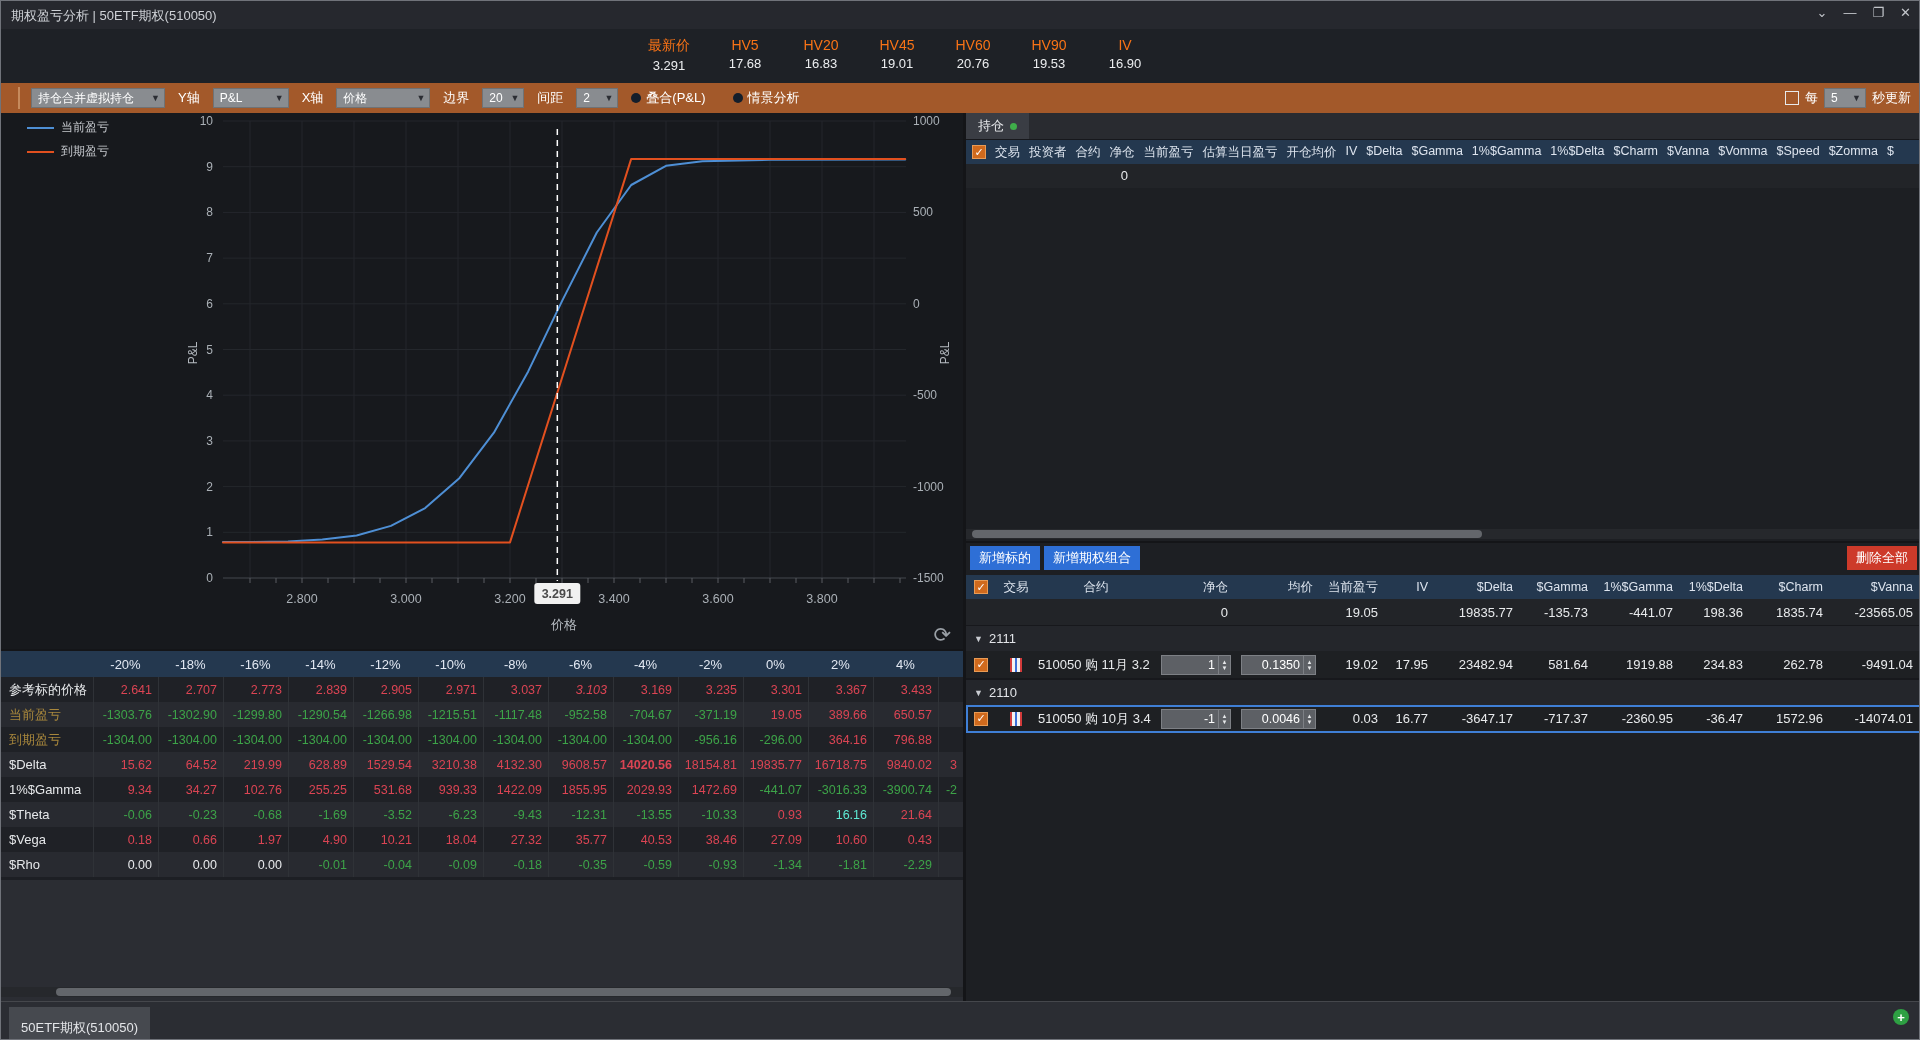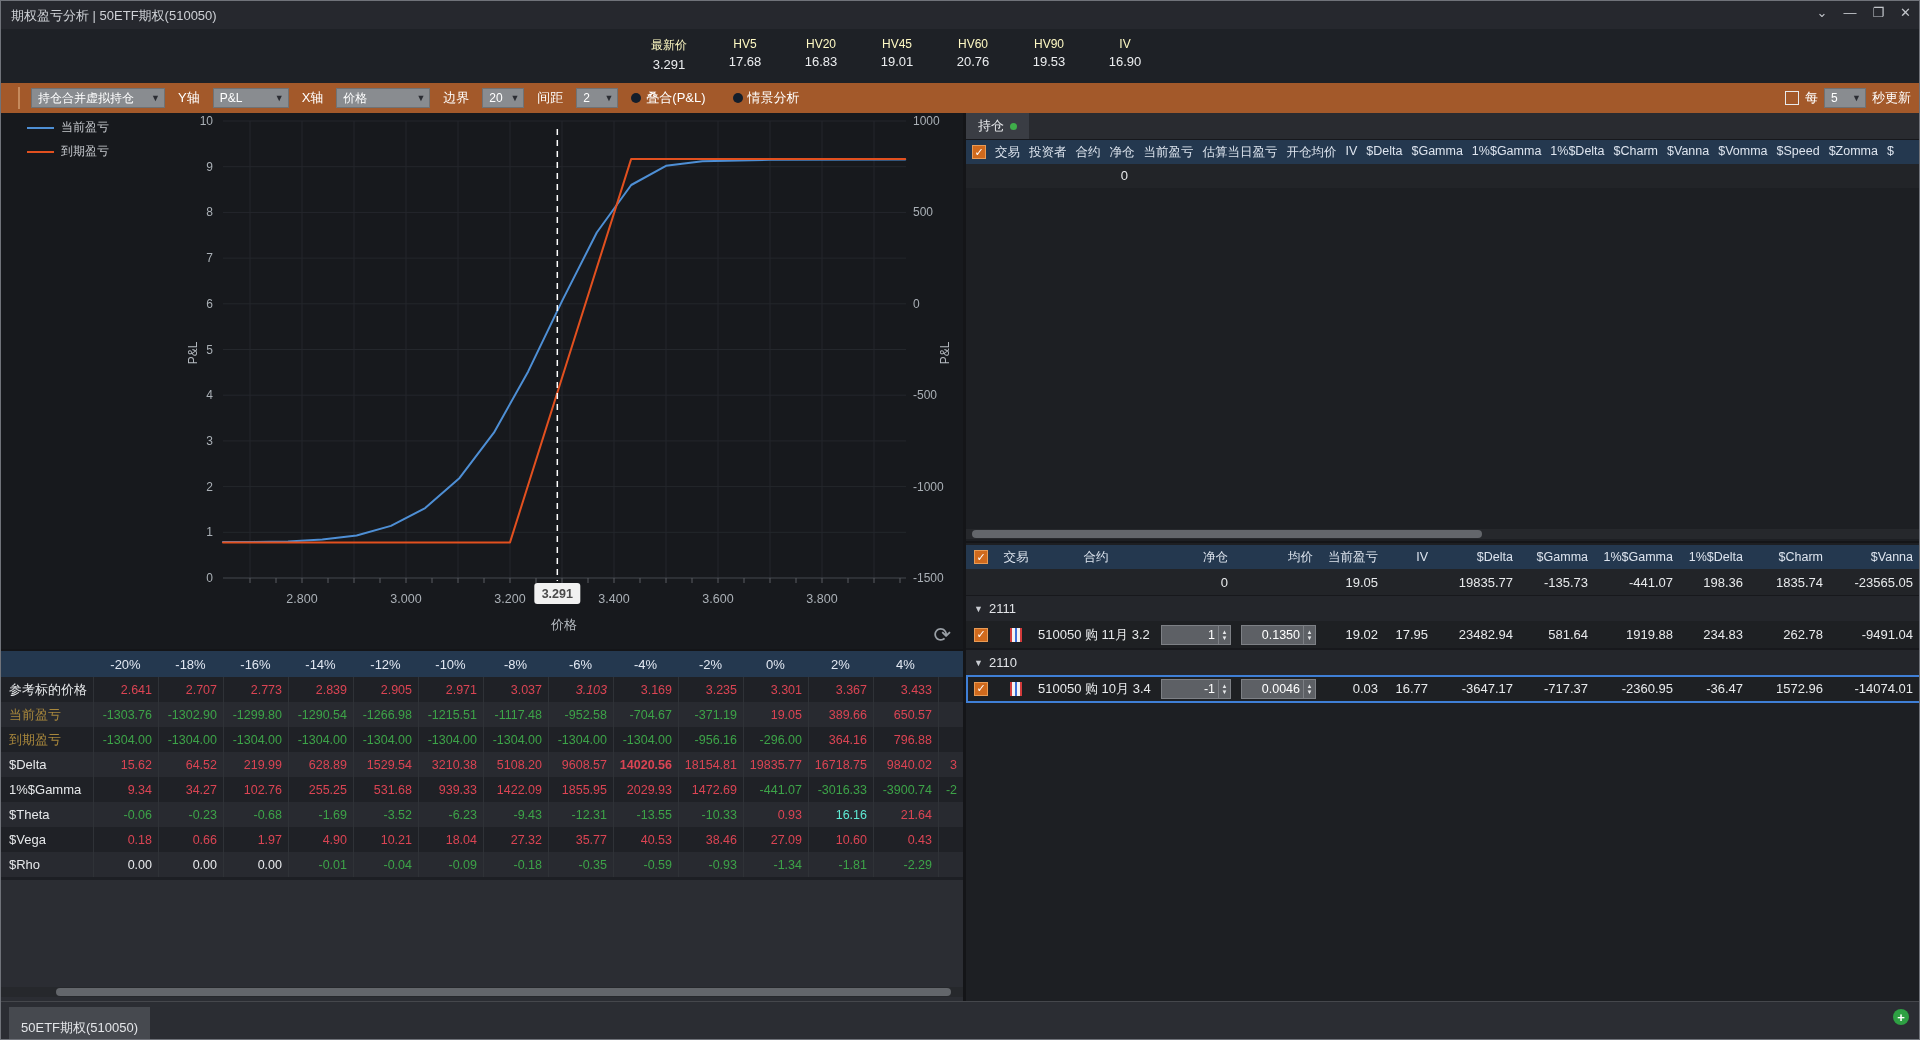--- a/index.html
+++ b/index.html
@@ -11,21 +11,21 @@
   
   .titlebar{position:absolute;left:0;top:0;width:100%;height:28px;background:#26282e;border-bottom:1px solid #1a1b1f;}
   .title{position:absolute;left:10px;top:6px;font-size:13px;color:#ced1d6;}
   .win-controls{position:absolute;right:8px;top:4px;display:flex;gap:16px;color:#c3c6cb;font-size:13px;}
   .win-controls span{cursor:default;}
 
   
   .statsbar{position:absolute;left:0;top:28px;width:100%;height:54px;background:#1e2126;}
   .stats-list{position:absolute;left:645px;top:8px;display:flex;gap:30px;}
   .stat{display:flex;flex-direction:column;align-items:center;gap:3px;min-width:46px;}
-  .sl{color:#fef9c3;font-size:12px;}
+  .sl{color:#f97316;font-size:14px;}
   .sv{color:#eceef0;font-size:13px;}
 
   
   .toolbar{position:absolute;left:0;top:82px;width:100%;height:30px;background:#a3592a;
            display:flex;align-items:center;gap:13px;padding-left:30px;box-sizing:border-box;
            font-size:13px;color:#fff;}
   .tb-grip{position:absolute;left:17px;top:4px;width:2px;height:22px;background:#c68a5c;}
   .dd{height:20px;background:#898c90;border:1px solid #6f7275;display:flex;align-items:center;
       justify-content:space-between;padding:0 4px 0 6px;font-size:12px;color:#fff;box-sizing:border-box;}
   .dd .caret{color:#2b2d33;font-size:9px;margin-left:6px;}
@@ -359,21 +359,21 @@
         <div class="c r0" style="color: rgb(219, 68, 83);">364.16</div>
         <div class="c r0" style="color: rgb(219, 68, 83);">796.88</div>
         <div class="c r0"></div>
         <div class="c l r1">$Delta</div>
         <div class="c r1" style="color: rgb(219, 68, 83);">15.62</div>
         <div class="c r1" style="color: rgb(219, 68, 83);">64.52</div>
         <div class="c r1" style="color: rgb(219, 68, 83);">219.99</div>
         <div class="c r1" style="color: rgb(219, 68, 83);">628.89</div>
         <div class="c r1" style="color: rgb(219, 68, 83);">1529.54</div>
         <div class="c r1" style="color: rgb(219, 68, 83);">3210.38</div>
-        <div class="c r1" style="color: rgb(219, 68, 83);">5108.20</div>
+        <div class="c r1" style="color: rgb(219, 68, 83);">4132.30</div>
         <div class="c r1" style="color: rgb(219, 68, 83);">9608.57</div>
         <div class="c r1" style="color: rgb(219, 68, 83); font-weight: bold;">14020.56</div>
         <div class="c r1" style="color: rgb(219, 68, 83);">18154.81</div>
         <div class="c r1" style="color: rgb(219, 68, 83);">19835.77</div>
         <div class="c r1" style="color: rgb(219, 68, 83);">16718.75</div>
         <div class="c r1" style="color: rgb(219, 68, 83);">9840.02</div>
         <div class="c r1" style="color: rgb(219, 68, 83);">3</div>
         <div class="c l r0">1%$Gamma</div>
         <div class="c r0" style="color: rgb(219, 68, 83);">9.34</div>
         <div class="c r0" style="color: rgb(219, 68, 83);">34.27</div>
@@ -477,20 +477,25 @@
         <span class="pv">0</span>
       </div>
       <div class="hscroll" style="top:416px;">
         <div class="thumb" style="left:6px;width:510px;"></div>
       </div>
     </div>
 
     <div class="hsplit2"></div>
 
     <div class="virt-section">
+      <div class="vbtns">
+        <div class="btn">新增标的</div>
+        <div class="btn">新增期权组合</div>
+        <div class="btn btn-red">删除全部</div>
+      </div>
       <div class="vrow vhead">
           <div class="cellc">
             <div class="ocb">✓</div>
           </div>
           <div class="hc center">交易</div>
           <div class="hc center">合约</div>
           <div class="hc">净仓</div>
           <div class="hc">均价</div>
           <div class="hc">当前盈亏</div>
           <div class="hc">IV</div>

